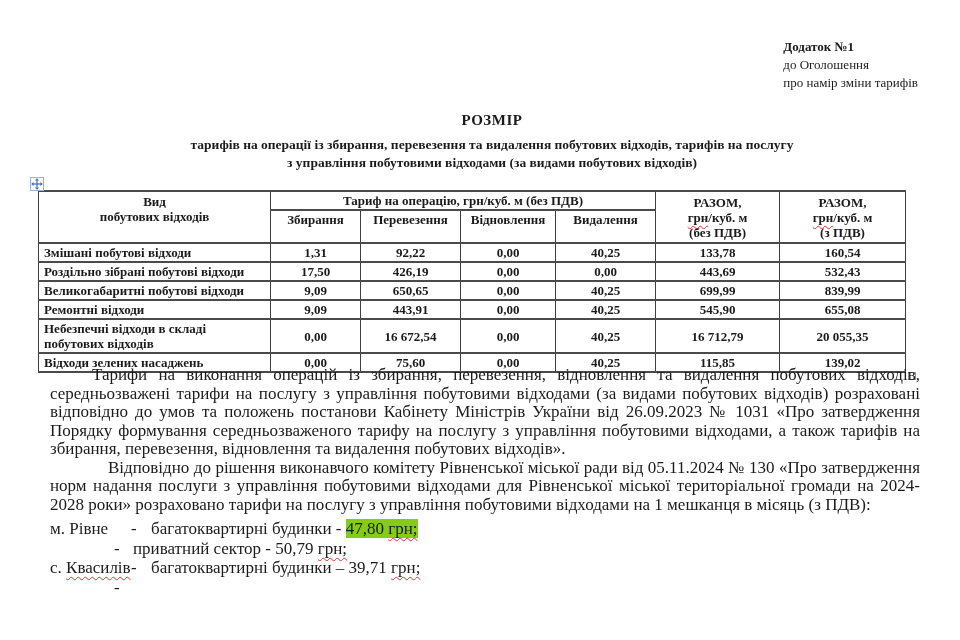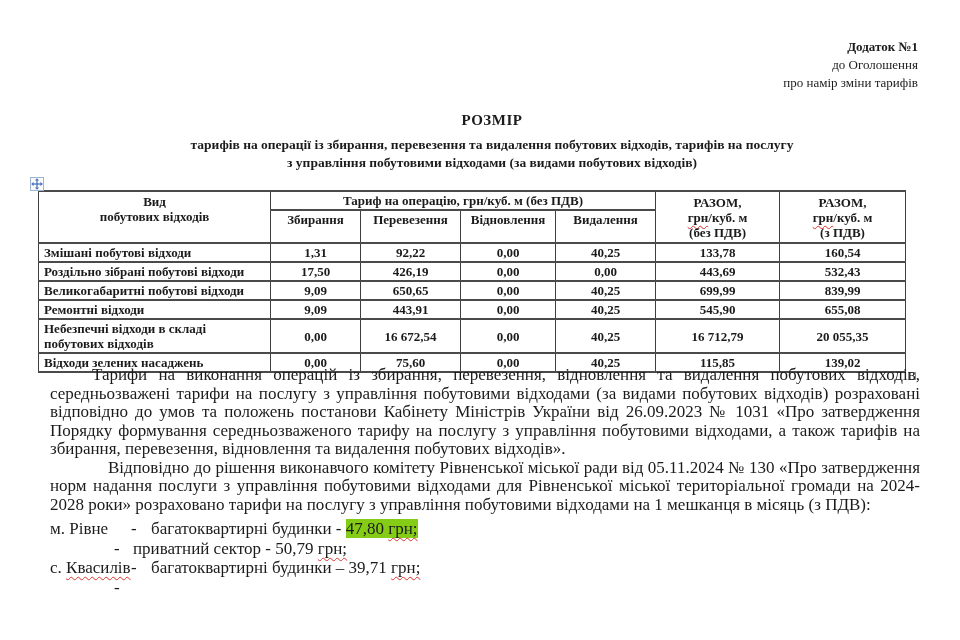--- a/index.html
+++ b/index.html
@@ -7,21 +7,21 @@
   .page {
     position: relative;
     width: 960px; height: 640px;
     background: #ffffff;
     font-family: "Liberation Serif", "DejaVu Serif", serif;
     color: #1b1b1b;
     overflow: hidden;
   }
 
   
-  .annex { position: absolute; top: 38px; right: 42px; text-align: right; font-size: 13px; line-height: 18px; }
+  .annex { position: absolute; top: 38px; right: 42px; font-size: 13px; line-height: 18px; }
   .annex .b { font-weight: bold; }
 
   
   .title-block { position: absolute; top: 112px; left: 12px; width: 100%; text-align: center; }
   .title-main { font-weight: bold; font-size: 15px; letter-spacing: .5px; }
   .title-sub { font-weight: bold; font-size: 13.5px; line-height: 18px; margin-top: 7px; }
 
   
   .table-wrap { position: absolute; top: 190px; left: 38px; }
   table { border-collapse: collapse; table-layout: fixed; width: 867px; font-size: 13px; }

